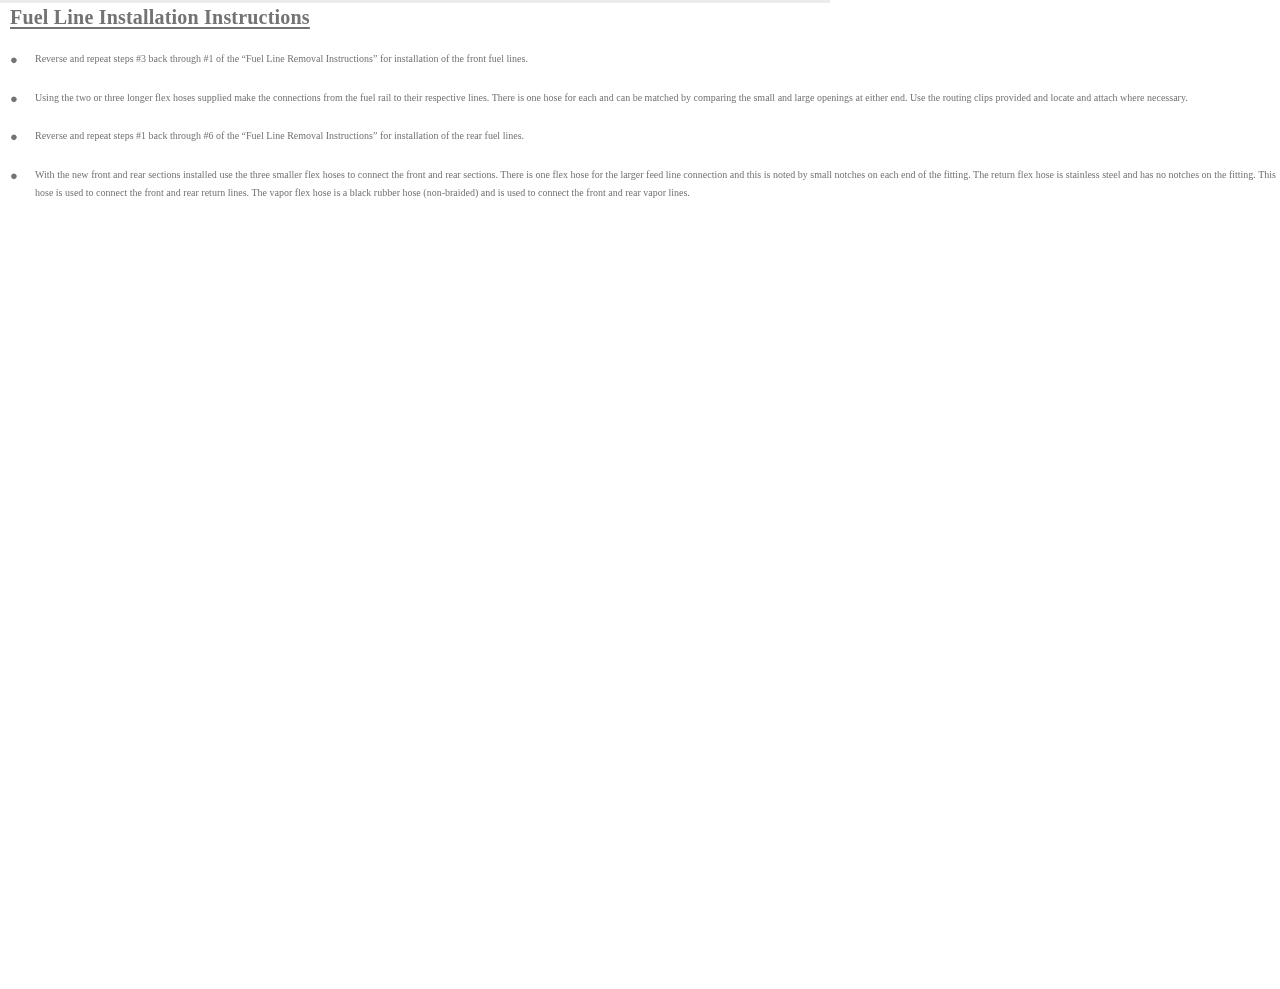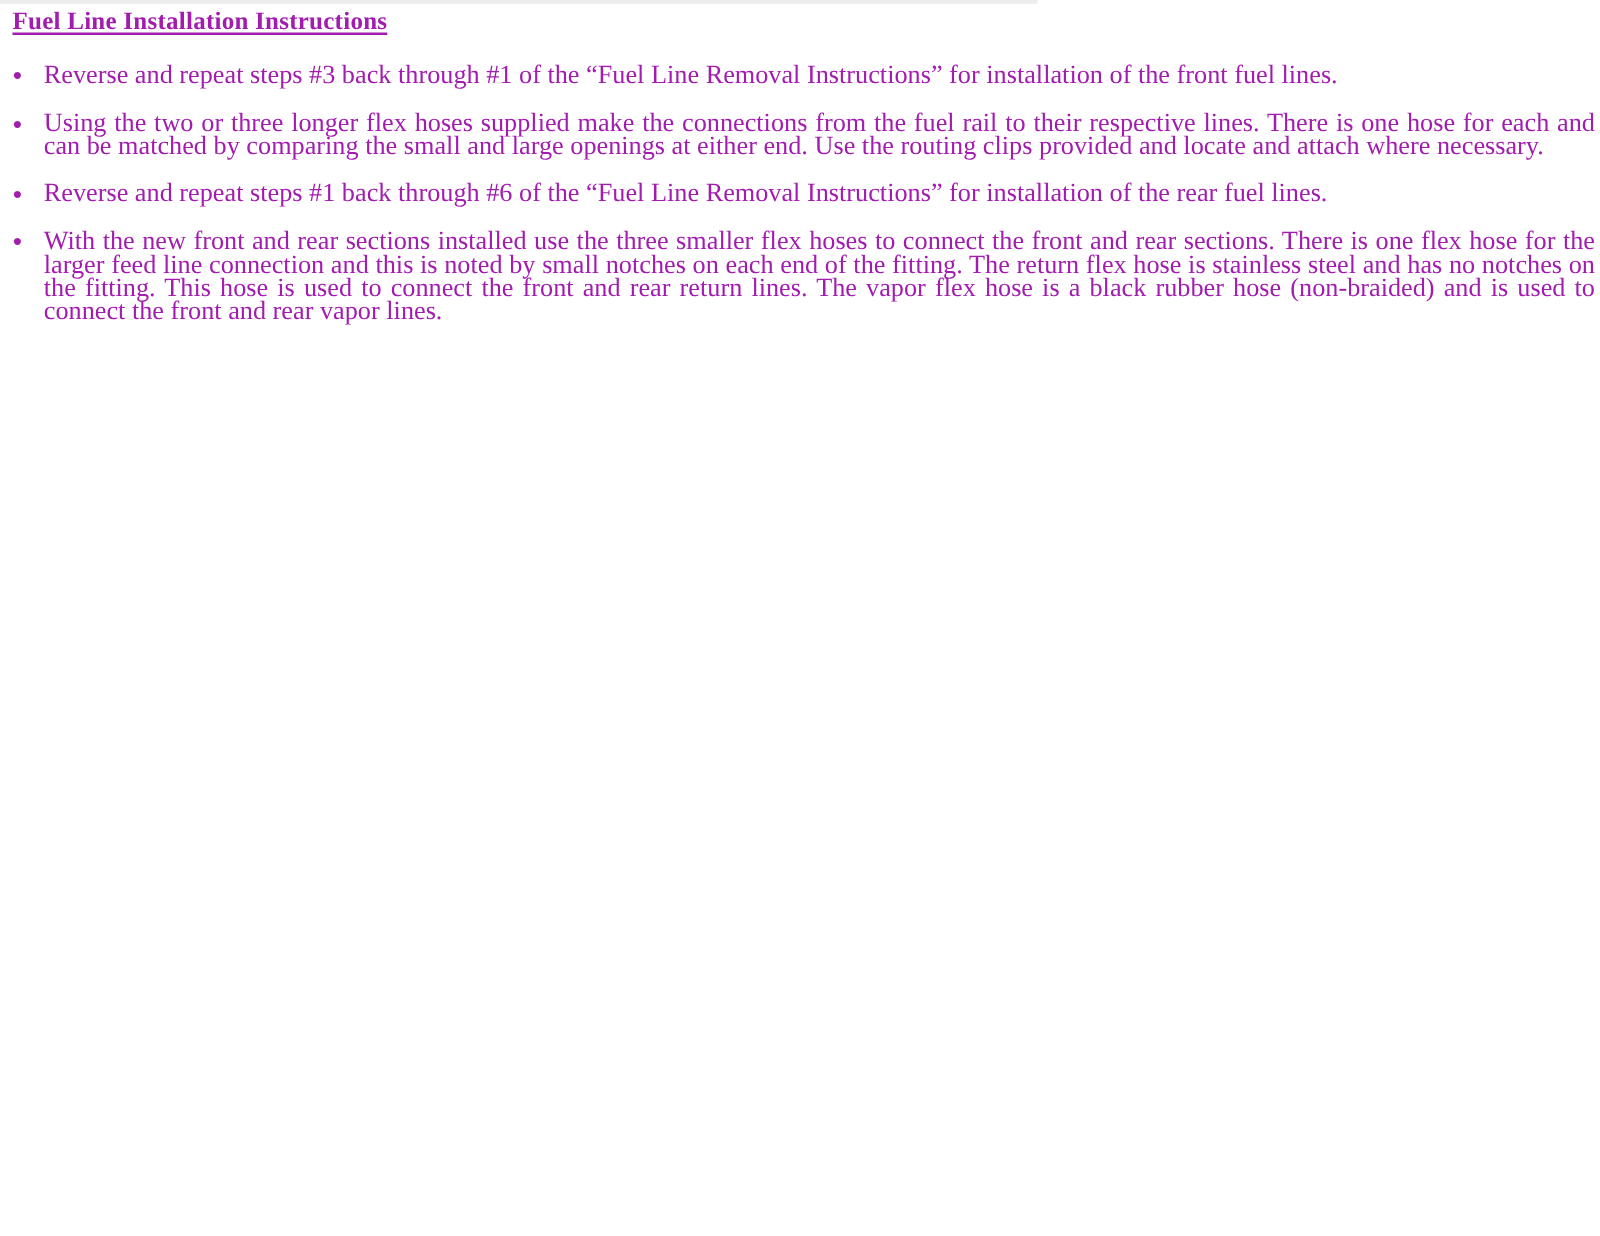--- a/index.html
+++ b/index.html
@@ -9,21 +9,21 @@
     width: 1280px;
     height: 989px;
     overflow: hidden;
   }
   .page {
     position: relative;
     width: 1280px;
     height: 989px;
     background: #ffffff;
     font-family: "Liberation Serif", "DejaVu Serif", serif;
-    color: #a21caf;
+    color: #737373;
     box-sizing: border-box;
   }
   .top-edge-line {
     position: absolute;
     top: 0;
     left: 0;
     width: 830px;
     height: 3px;
     background: #ececec;
   }
@@ -55,21 +55,21 @@
     margin-bottom: 19px;
   }
   .bullet-marker {
     flex: 0 0 25px;
     font-size: 13px;
     line-height: 18.6px;
     padding-top: 1px;
   }
   .bullet-text {
     flex: 1 1 auto;
-    font-size: 21px;
+    font-size: 10px;
     line-height: 18.6px;
     text-align: justify;
   }
 </style>
 </head>
 <body>
 
 <div class="page">
 
   <div class="top-edge-line"></div>

